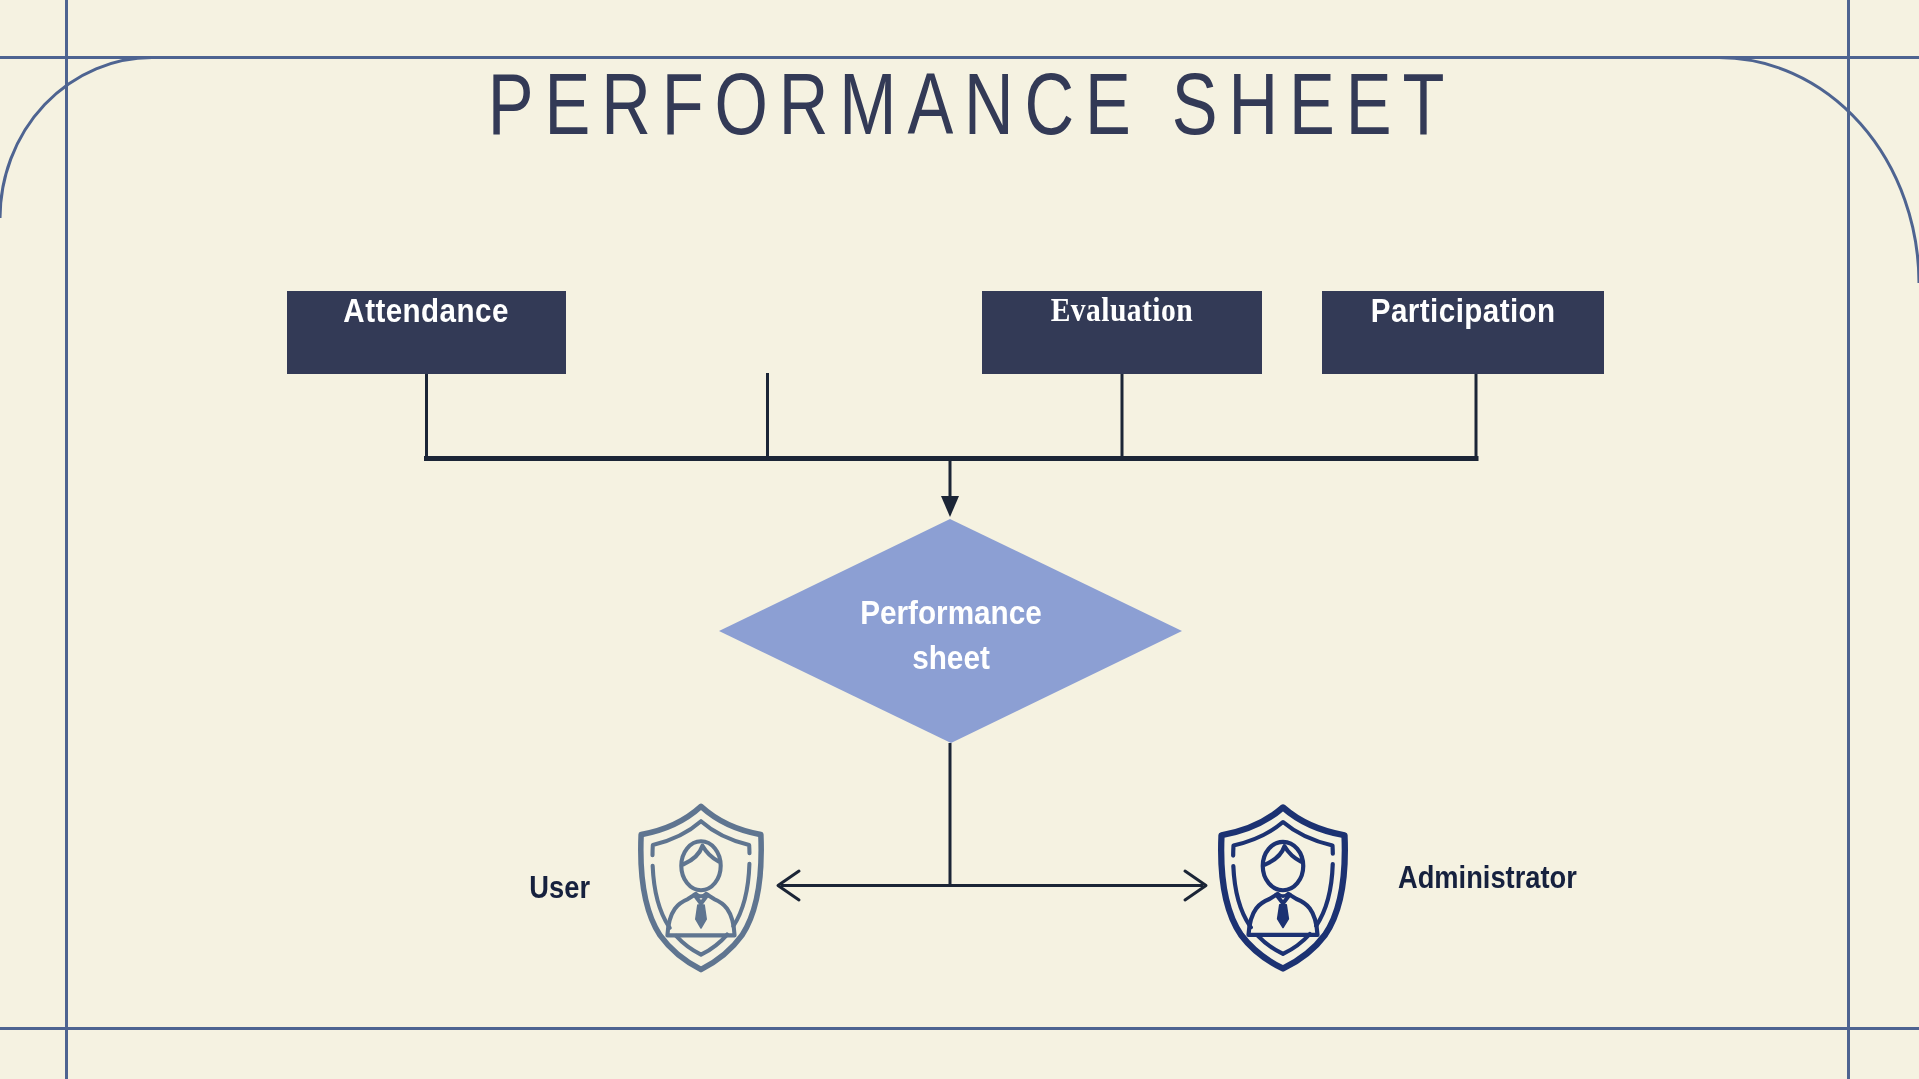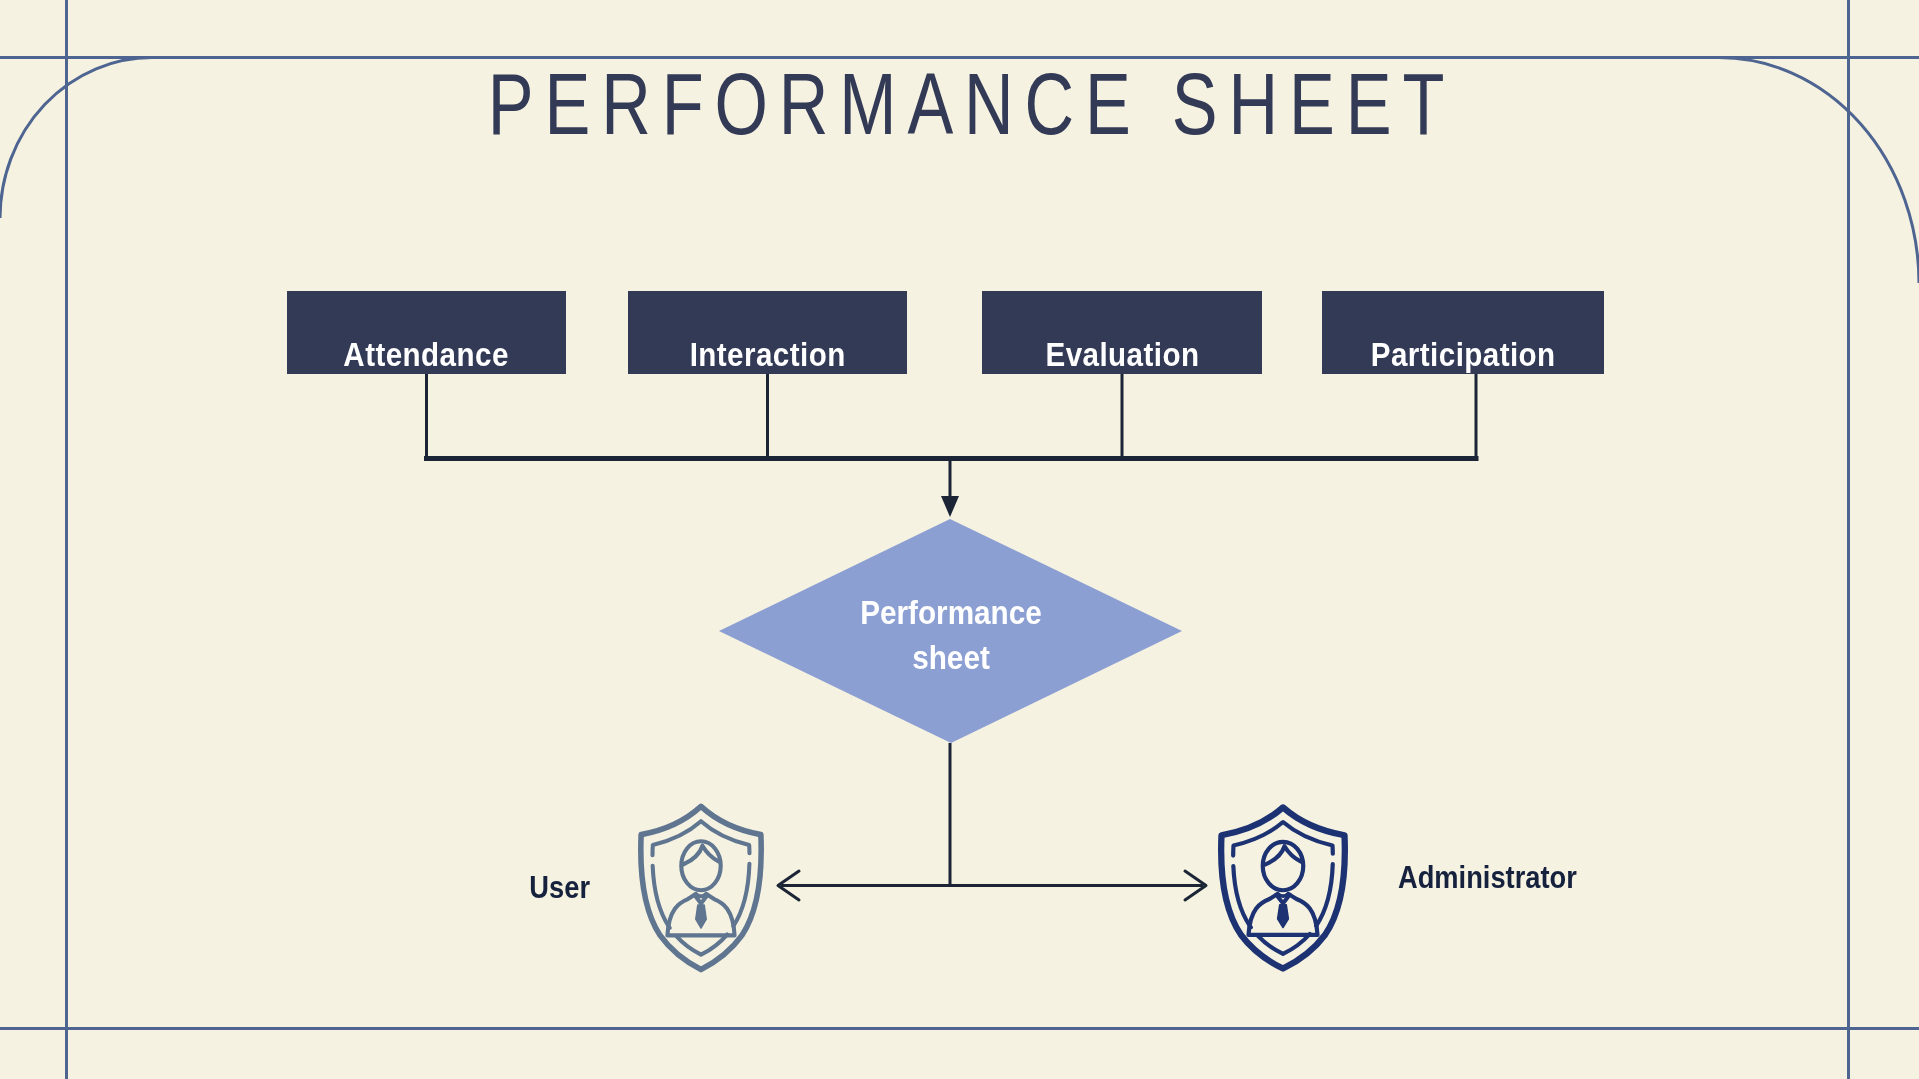--- a/index.html
+++ b/index.html
@@ -20,29 +20,29 @@
   
   .title{
     position:absolute;top:58px;left:0;width:100%;margin:0;
     text-align:center;font-weight:400;font-size:88px;line-height:92px;
     letter-spacing:14px;color:var(--title-text,#333A56);
     transform:scaleX(.78);transform-origin:center;white-space:nowrap;
   }
   
   .pbox{
     position:absolute;top:291px;height:83px;background:var(--box-fill,#333A56);
-    display:flex;align-items:flex-end;justify-content:center;
+    display:flex;align-items:flex-start;justify-content:center;
   }
   .pbox span{
     color:var(--box-text,#fff);font-weight:bold;font-size:34px;white-space:nowrap;
     transform:scaleX(.87);transform-origin:center;letter-spacing:.5px;
   }
   .box-attendance{left:287px;width:279px;}
   .box-interaction{left:628px;width:279px;}
-  .box-evaluation{left:982px;width:280px;}
+  .box-evaluation{left:982px;width:280px;font-family:Liberation Serif, serif;}
   .box-participation{left:1322px;width:282px;}
   
   .diamond-label{
     position:absolute;left:801px;top:590px;width:300px;text-align:center;
     color:var(--diamond-text,#fff);font-weight:bold;font-size:33px;line-height:45px;
     transform:scaleX(.9);transform-origin:center;
   }
   
   .actor-label{position:absolute;font-weight:bold;font-size:31px;color:var(--label-text,#16213E);white-space:nowrap;}
   .user-label{left:400px;top:870px;width:190px;text-align:right;transform:scaleX(.88);transform-origin:right center;}
@@ -92,23 +92,20 @@
     <line class="conn" x1="781" y1="885.5" x2="1203" y2="885.5"></line>
     <path class="arrow-open" d="M799 871 L778 885.5 L799 900"></path>
     <path class="arrow-open" d="M1185 871 L1206 885.5 L1185 900"></path>
   </svg>
 
   <h1 class="title">PERFORMANCE SHEET</h1>
 
   <div class="pbox box-attendance">
     <span>Attendance</span>
   </div>
-  <div class="pbox box-interaction">
-    <span>Interaction</span>
-  </div>
   <div class="pbox box-evaluation">
     <span>Evaluation</span>
   </div>
   <div class="pbox box-participation">
     <span>Participation</span>
   </div>
 
   <div class="diamond-label">
     <div>Performance</div>
     <div>sheet</div>

